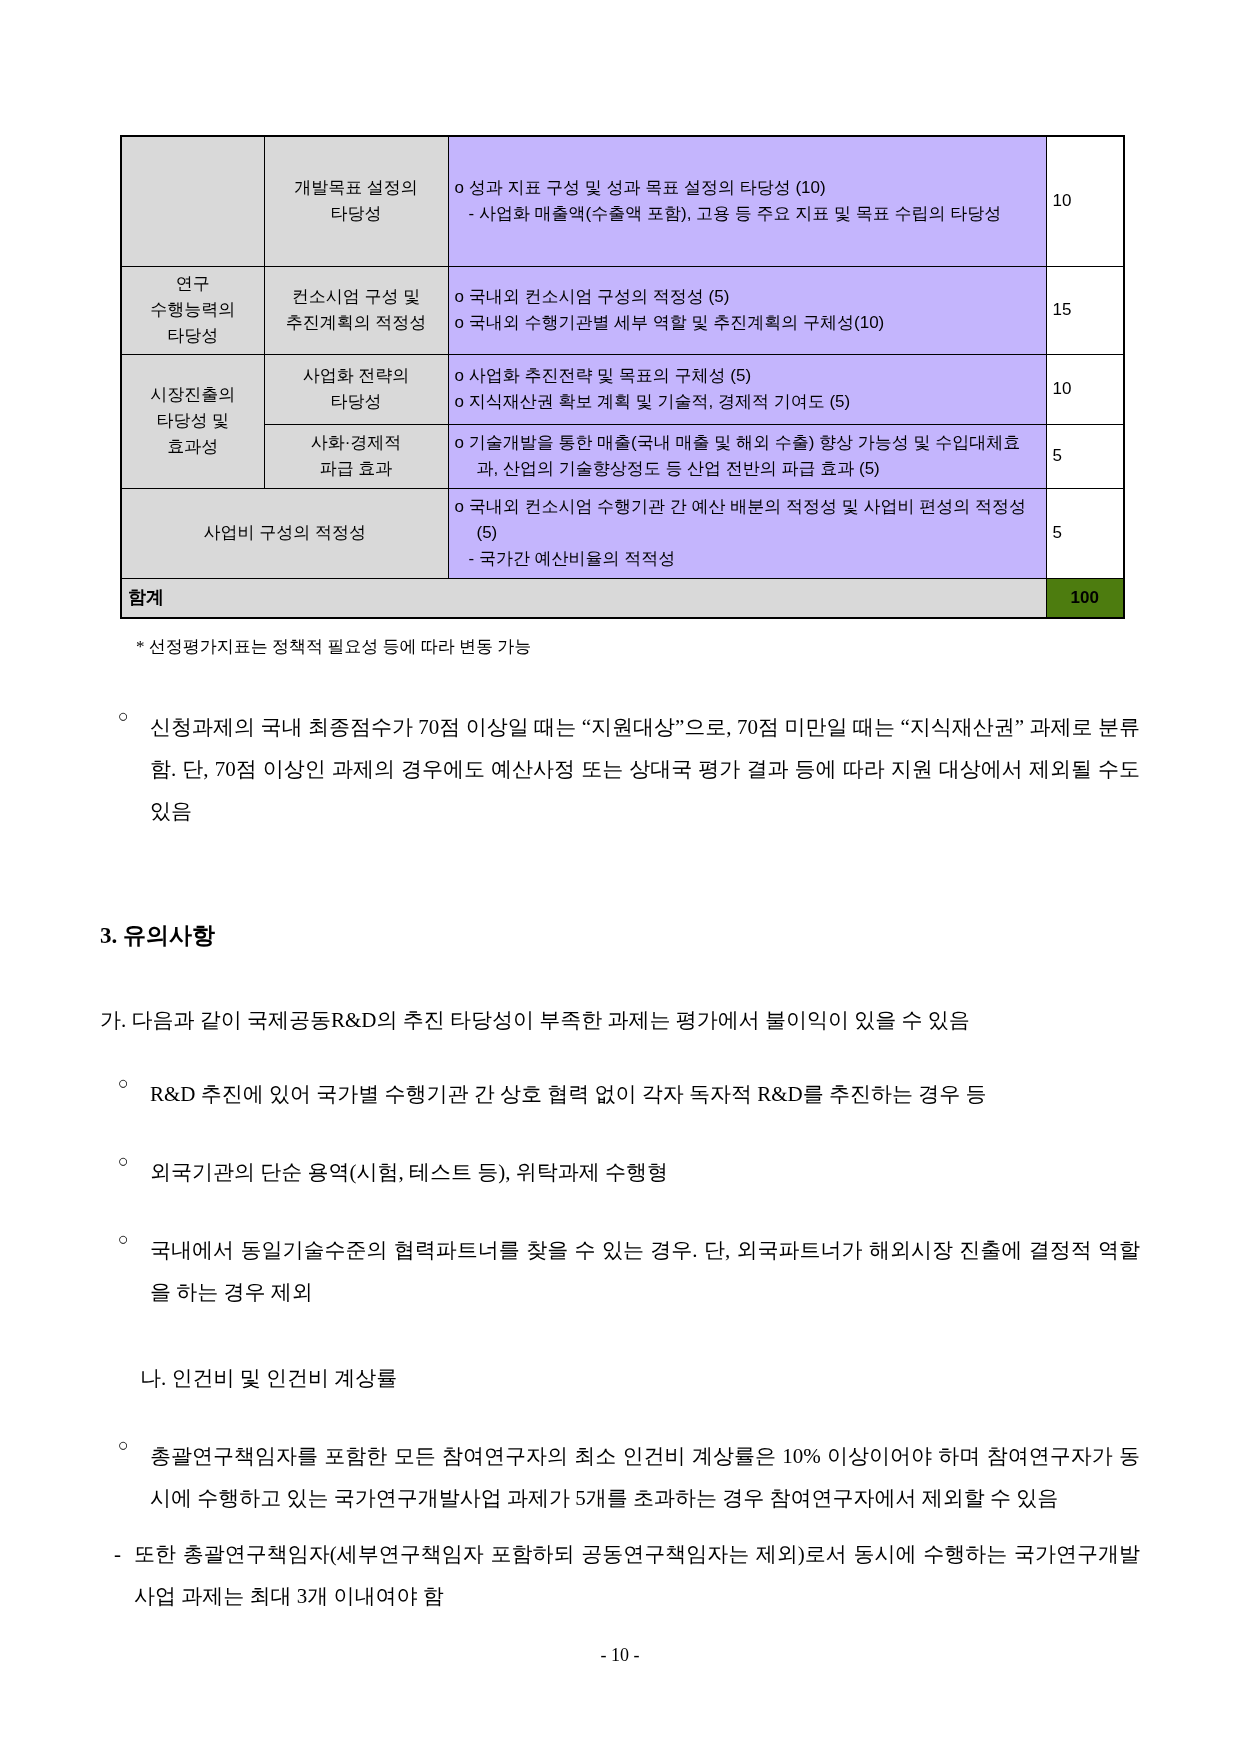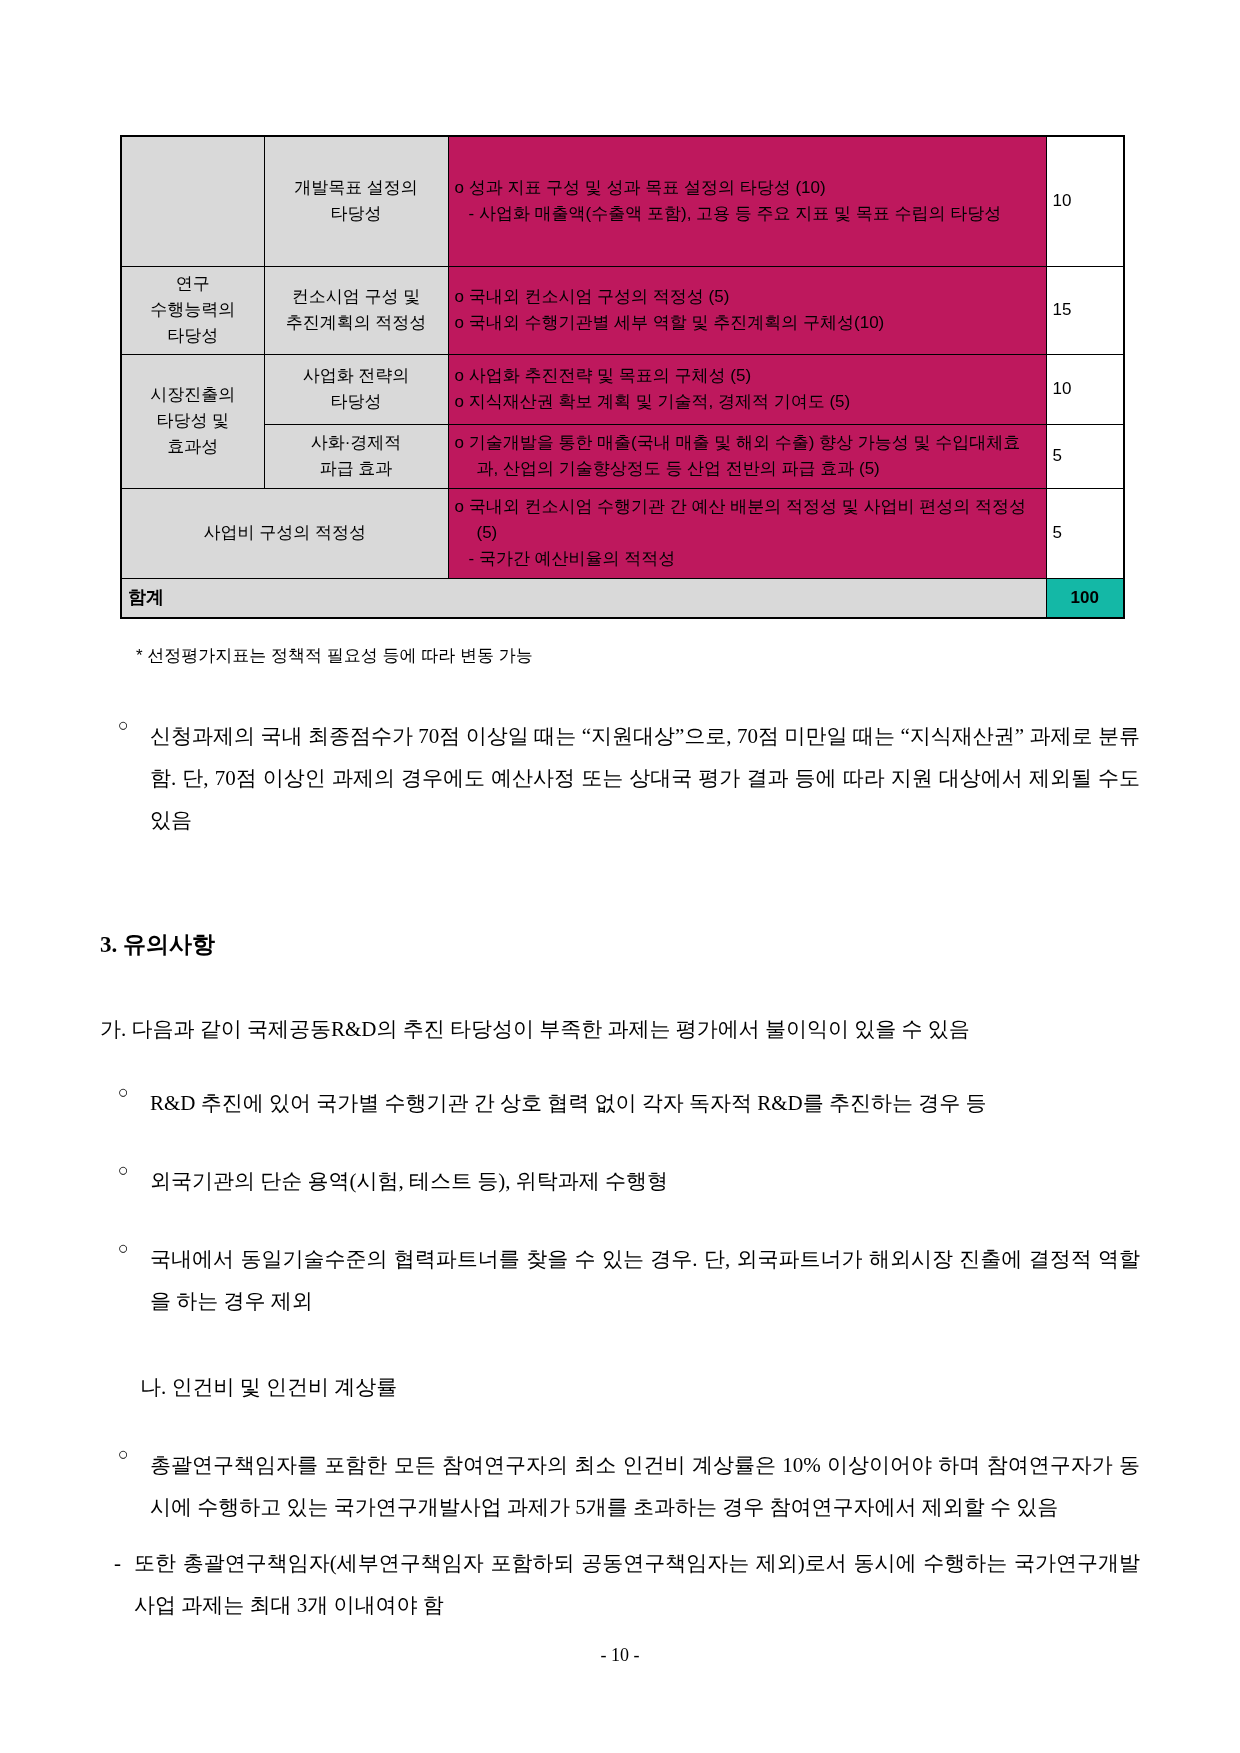--- a/index.html
+++ b/index.html
@@ -28,42 +28,42 @@
   table.eval td {
     border: 1px solid #000;
     padding: 4px 6px;
     vertical-align: middle;
   }
   td.cat, td.sub {
     background: #d9d9d9;
     text-align: center;
     white-space: pre-line;
   }
-  td.details { background: #be185d; padding: 6px 8px; }
+  td.details { background: #c4b5fd; padding: 6px 8px; }
   td.score { background: #ffffff; text-align: left; }
   .dline { padding-left: 22px; text-indent: -22px; }
   .dline.dash { padding-left: 34px; text-indent: -20px; }
   tr.r1 { height: 130px; }
   tr.r2 { height: 84px; }
   tr.r3 { height: 70px; }
   tr.r4 { height: 64px; }
   tr.r5 { height: 90px; }
   tr.rt { height: 40px; }
   td.total-label {
     background: #d9d9d9;
     text-align: left;
     font-weight: bold;
     font-size: 18px;
   }
-  td.total-score { background: #14b8a6; text-align: center; font-weight: bold; }
+  td.total-score { background: #4d7c0f; text-align: center; font-weight: bold; }
 
   .footnote {
-    font-family: Liberation Sans, sans-serif;
+    font-family: Liberation Serif, serif;
     font-size: 17px;
-    margin: 25px 0 0 16px;
+    margin: 16px 0 0 16px;
   }
 
   
   .para { font-size: 21px; line-height: 42px; text-align: justify; }
   .bullet { display: flex; margin-left: 18px; }
   .bullet .marker {
     flex: none;
     width: 32px;
     font-size: 18px;
   }

